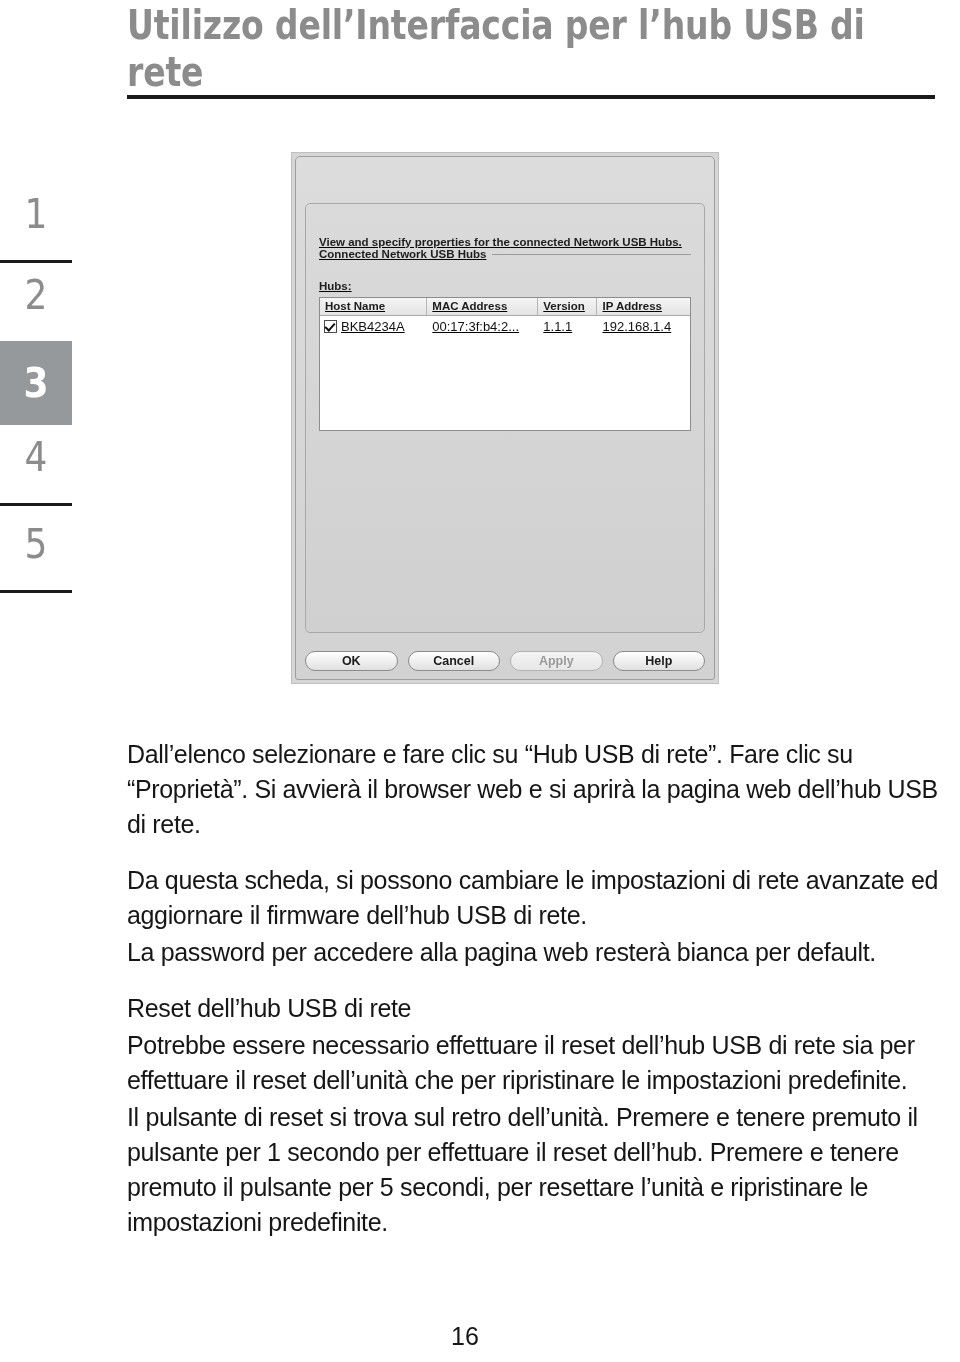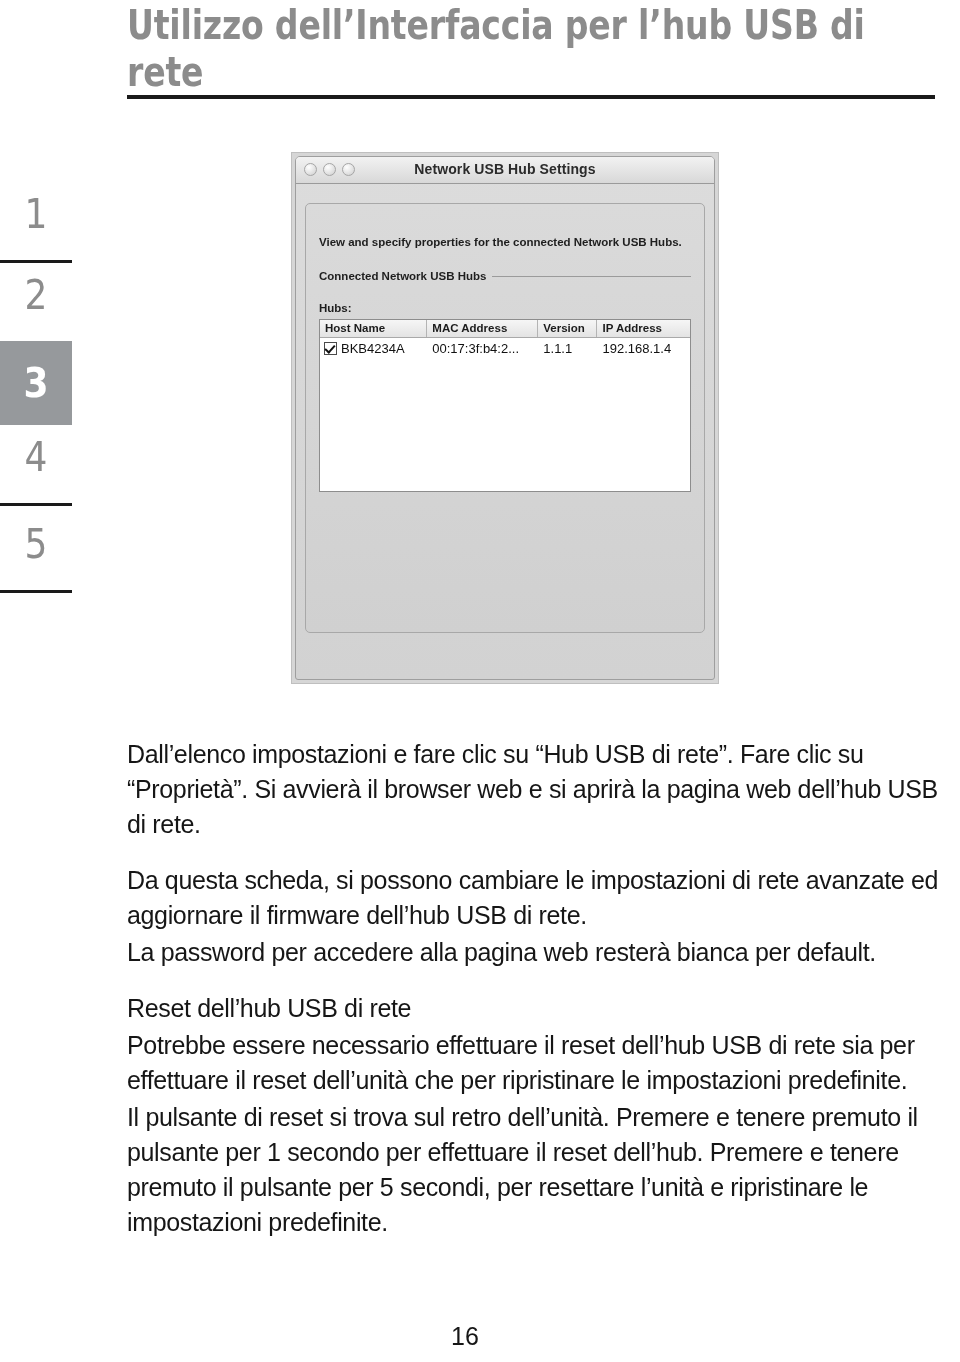--- a/index.html
+++ b/index.html
@@ -172,32 +172,32 @@
     position: absolute;
     left: 0;
     top: 10px;
     right: 0;
     bottom: 0;
     border: 1px solid #a8a8a8;
     border-radius: 5px;
     background: linear-gradient(#dadada, #d0d0d0);
     box-sizing: border-box;
     padding: 22px 13px 0 13px;
+    text-decoration: underline;
   }
   .desc-line {
     font-size: 11.5px;
     color: #1e1e1e;
     font-weight: bold;
     margin-top: 10px;
   }
   .group-row {
     display: flex;
     align-items: center;
     gap: 6px;
-    margin-top: 22px;
   }
   .group-label {
     font-size: 11.5px;
     font-weight: bold;
     color: #1e1e1e;
     white-space: nowrap;
   }
   .group-rule {
     flex: 1;
     height: 1px;
@@ -206,21 +206,21 @@
   .hubs-label {
     font-size: 11.5px;
     color: #1e1e1e;
     font-weight: bold;
     margin-top: 20px;
   }
   .table {
     margin-top: 5px;
     background: #ffffff;
     border: 1px solid #8d8d8d;
-    height: 173px;
+    height: 134px;
     box-sizing: border-box;
     overflow: hidden;
   }
   .thead {
     display: flex;
     height: 17px;
     background: linear-gradient(#f6f6f6, #e3e3e3);
     border-bottom: 1px solid #a9a9a9;
   }
   .th {
@@ -381,28 +381,20 @@
 
   <div class="step">
     <span class="num">5</span>
   </div>
   <div class="step-rule"></div>
 </div>
 
 <div class="figure">
   <div class="dlg">
 
-    <div class="titlebar">
-      <div class="traffic">
-        <span class="light"></span>
-        <span class="light"></span>
-        <span class="light"></span>
-      </div>
-      <div class="win-title">Network USB Hub Settings</div>
-    </div>
 
     <div class="tabpanel-wrap">
 
       <div class="tabbody">
         <div class="desc-line">View and specify properties for the connected Network USB Hubs.</div>
 
         <div class="group-row">
           <span class="group-label">Connected Network USB Hubs</span>
           <span class="group-rule"></span>
         </div>
@@ -423,26 +415,32 @@
             </div>
             <div class="td col-mac">00:17:3f:b4:2...</div>
             <div class="td col-ver">1.1.1</div>
             <div class="td col-ip">192.168.1.4</div>
           </div>
         </div>
 
       </div>
     </div>
 
+    <div class="footer-btns">
+      <div class="capsule">OK</div>
+      <div class="capsule">Cancel</div>
+      <div class="capsule dim">Apply</div>
+      <div class="capsule">Help</div>
+    </div>
 
   </div>
 </div>
 
 <div class="body-copy">
-  <p>Dall’elenco impostazioni e fare clic su “Hub USB di rete”. Fare clic su “Proprietà”. Si avvierà il browser web e si aprirà la pagina web dell’hub USB di rete.</p>
+  <p>Dall’elenco selezionare e fare clic su “Hub USB di rete”. Fare clic su “Proprietà”. Si avvierà il browser web e si aprirà la pagina web dell’hub USB di rete.</p>
   <div class="gap-para"></div>
   <p>Da questa scheda, si possono cambiare le impostazioni di rete avanzate ed aggiornare il firmware dell’hub USB di rete.</p>
   <div class="gap-small"></div>
   <p>La password per accedere alla pagina web resterà bianca per default.</p>
   <div class="gap-para"></div>
   <p class="subhead">Reset dell’hub USB di rete</p>
   <div class="gap-small"></div>
   <p>Potrebbe essere necessario effettuare il reset dell’hub USB di rete sia per effettuare il reset dell’unità che per ripristinare le impostazioni predefinite.</p>
   <div class="gap-small"></div>
   <p>Il pulsante di reset si trova sul retro dell’unità. Premere e tenere premuto il pulsante per 1 secondo per effettuare il reset dell’hub. Premere e tenere premuto il pulsante per 5 secondi, per resettare l’unità e ripristinare le impostazioni predefinite.</p>

